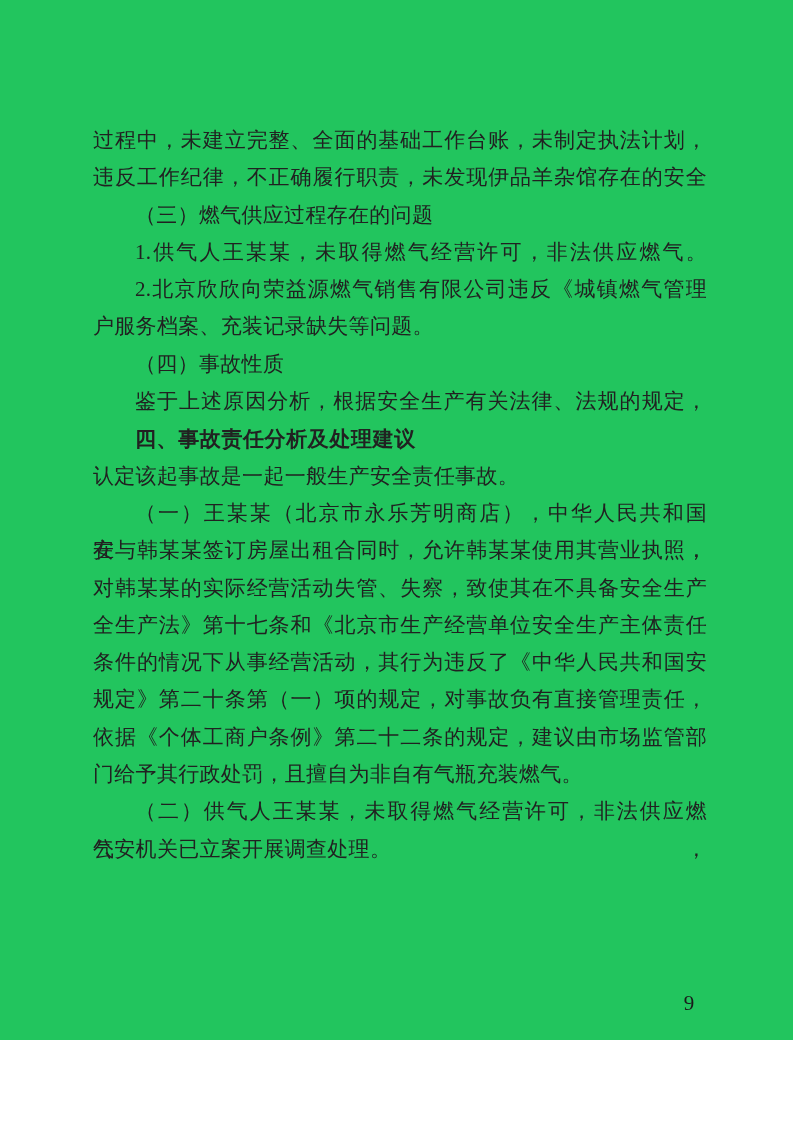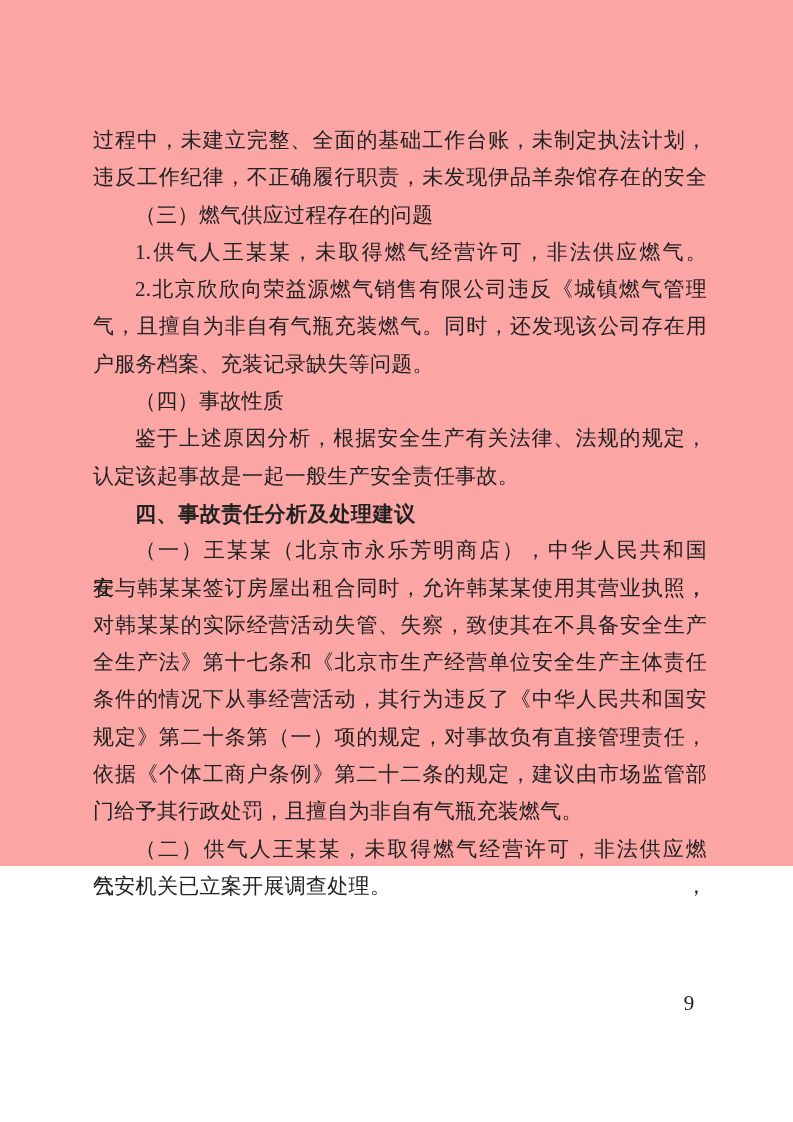--- a/index.html
+++ b/index.html
@@ -12,22 +12,22 @@
     background: #ffffff;
     position: relative;
     overflow: hidden;
     font-family: "Liberation Serif", "DejaVu Serif", serif;
     color: #212121;
   }
   .page {
     position: absolute;
     left: 0; top: 0;
     width: 793px;
-    height: 866px;
-    background: #fca5a5;
+    height: 1040px;
+    background: #22c55e;
   }
   .doc-body {
     position: absolute;
     left: 93px;
     top: 122px;
     width: 614px;
   }
   .line {
     height: 37.3px;
     line-height: 37.3px;
@@ -62,26 +62,25 @@
 </head>
 <body>
 
 <div class="page">
   <div class="doc-body">
     <div class="line fill">过程中，未建立完整、全面的基础工作台账，未制定执法计划，</div>
     <div class="line fill">违反工作纪律，不正确履行职责，未发现伊品羊杂馆存在的安全</div>
     <div class="line indent">（三）燃气供应过程存在的问题</div>
     <div class="line indent fill">1.供气人王某某，未取得燃气经营许可，非法供应燃气。</div>
     <div class="line indent fill">2.北京欣欣向荣益源燃气销售有限公司违反《城镇燃气管理</div>
-    <div class="line fill">气，且擅自为非自有气瓶充装燃气。同时，还发现该公司存在用</div>
     <div class="line">户服务档案、充装记录缺失等问题。</div>
     <div class="line indent">（四）事故性质</div>
     <div class="line indent fill">鉴于上述原因分析，根据安全生产有关法律、法规的规定，</div>
+    <div class="line indent heading">四、事故责任分析及处理建议</div>
     <div class="line">认定该起事故是一起一般生产安全责任事故。</div>
-    <div class="line indent heading">四、事故责任分析及处理建议</div>
     <div class="line indent fill">（一）王某某（北京市永乐芳明商店），中华人民共和国安，</div>
     <div class="line fill">在与韩某某签订房屋出租合同时，允许韩某某使用其营业执照，</div>
     <div class="line fill">对韩某某的实际经营活动失管、失察，致使其在不具备安全生产</div>
     <div class="line fill">全生产法》第十七条和《北京市生产经营单位安全生产主体责任</div>
     <div class="line fill">条件的情况下从事经营活动，其行为违反了《中华人民共和国安</div>
     <div class="line fill">规定》第二十条第（一）项的规定，对事故负有直接管理责任，</div>
     <div class="line fill">依据《个体工商户条例》第二十二条的规定，建议由市场监管部</div>
     <div class="line">门给予其行政处罚，且擅自为非自有气瓶充装燃气。</div>
     <div class="line indent fill">（二）供气人王某某，未取得燃气经营许可，非法供应燃气，</div>
     <div class="line">公安机关已立案开展调查处理。</div>

